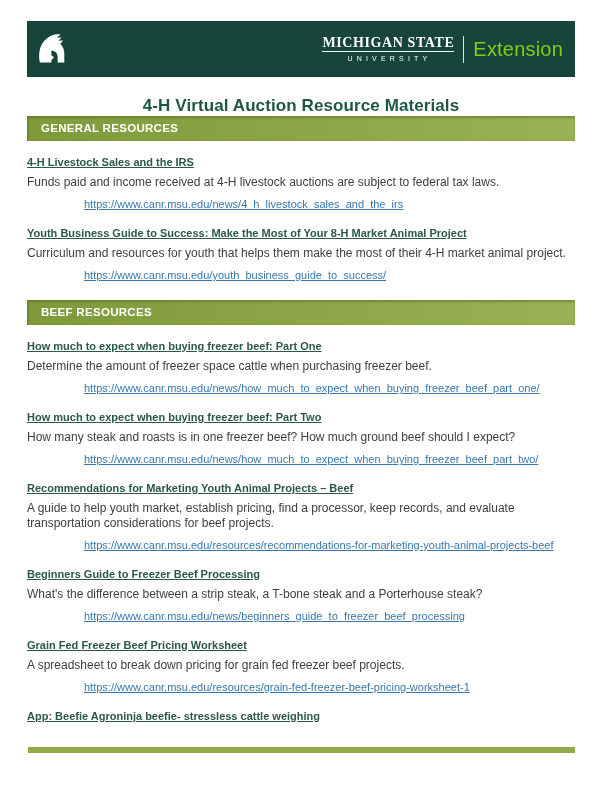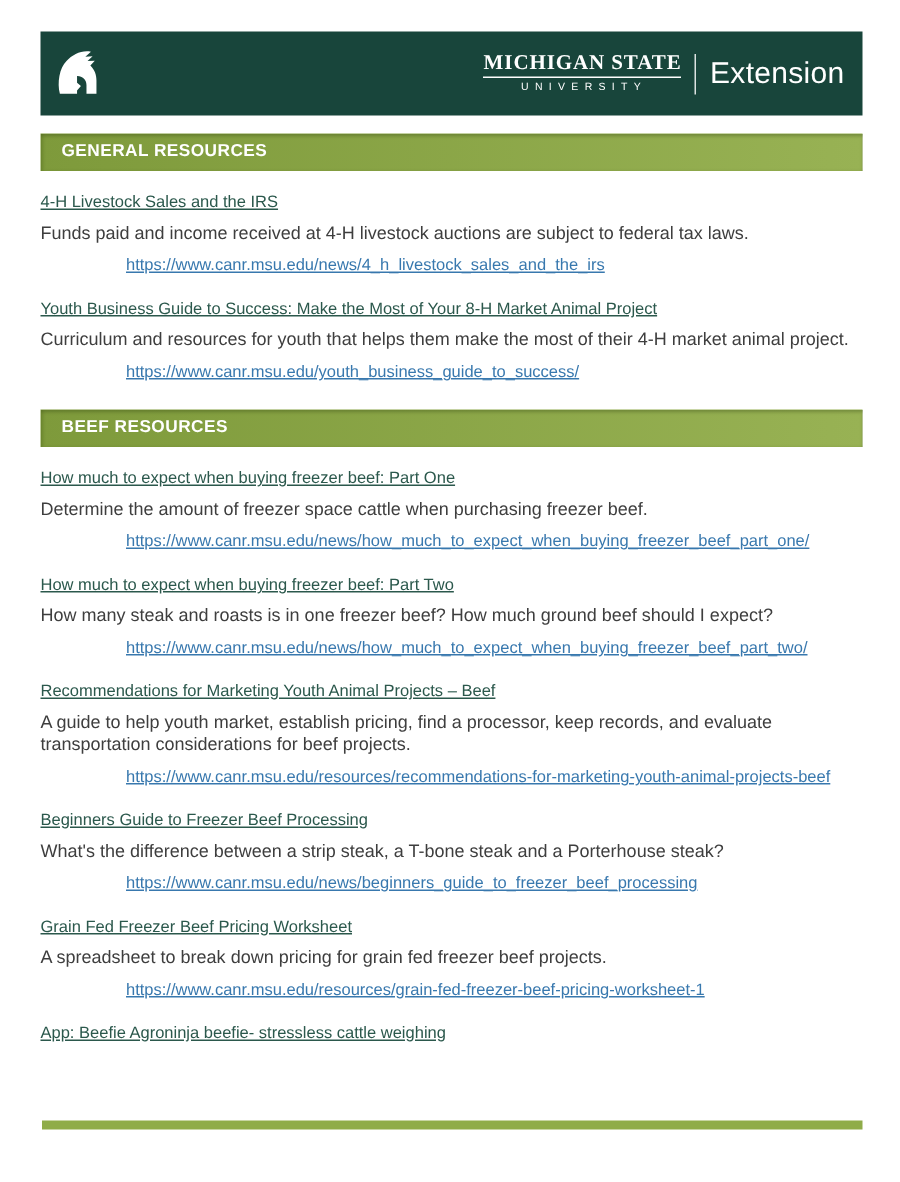--- a/index.html
+++ b/index.html
@@ -39,21 +39,21 @@
     padding-bottom: 1px;
   }
   .wm-bottom {
     font-size: 7px;
     letter-spacing: 4.2px;
     line-height: 1;
     margin-top: 2.5px;
     padding-left: 2px;
   }
   .vert-divider { width: 1px; height: 27px; background: rgba(255,255,255,0.85); }
-  .extension-label { color: #ffffff; font-size: 20px; font-weight: 400; letter-spacing: 0.2px; }
+  .extension-label { color: #84cc16; font-size: 20px; font-weight: 400; letter-spacing: 0.2px; }
 
   
   .doc-title {
     text-align: center;
     color: #1F5648;
     font-size: 17px;
     font-weight: bold;
     margin-top: 19px;
     letter-spacing: 0.1px;
   }
@@ -62,29 +62,29 @@
   .section-bar {
     margin-top: 17px;
     background: linear-gradient(to right, #7E9A3B, #98B254);
     box-shadow: inset 0 2px 2px rgba(40,60,10,0.25), inset 2px 0 2px rgba(40,60,10,0.15);
     color: #ffffff;
     font-size: 11.5px;
     font-weight: bold;
     letter-spacing: 0.3px;
     padding: 6px 0 7px 14px;
   }
-  .section-bar.first { margin-top: 12px; }
+  .section-bar.first { margin-top: 0; }
 
   
   .items { }
   .item { margin-top: 14px; }
   .item-heading {
     color: #2B584C;
     font-size: 11px;
-    font-weight: normal;
+    font-weight: bold;
     text-decoration: underline;
     line-height: 15px;
   }
   .item-desc {
     color: #3E3E3E;
     font-size: 12px;
     line-height: 15px;
     margin-top: 5px;
   }
   .item-link {
@@ -125,20 +125,21 @@
     <div class="brand-group">
       <div class="wordmark">
         <div class="wm-top">MICHIGAN STATE</div>
         <div class="wm-bottom">UNIVERSITY</div>
       </div>
       <div class="vert-divider"></div>
       <div class="extension-label">Extension</div>
     </div>
   </div>
 
+  <div class="doc-title">4-H Virtual Auction Resource Materials</div>
 
   <div>
   <div>
     <div class="section-bar first">GENERAL RESOURCES</div>
     <div class="items">
   <div class="item">
     <div class="item-heading">4-H Livestock Sales and the IRS</div>
     <div class="item-desc">Funds paid and income received at 4-H livestock auctions are subject to federal tax laws.</div>
     <div class="item-link"><a>https://www.canr.msu.edu/news/4_h_livestock_sales_and_the_irs</a></div>
   </div>

